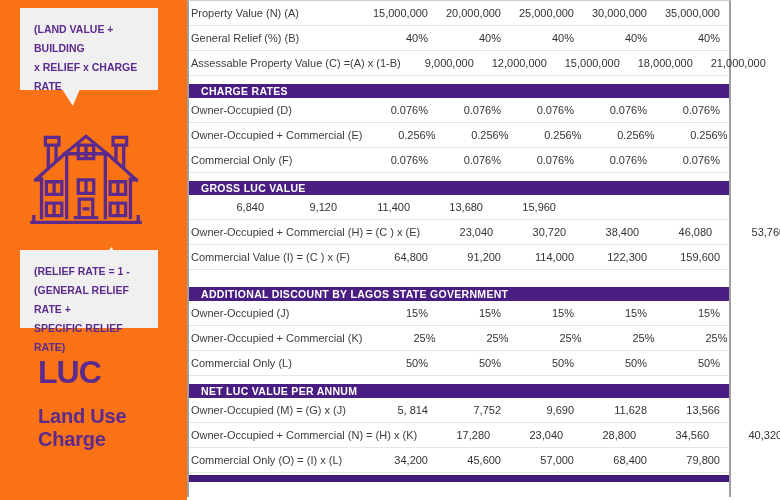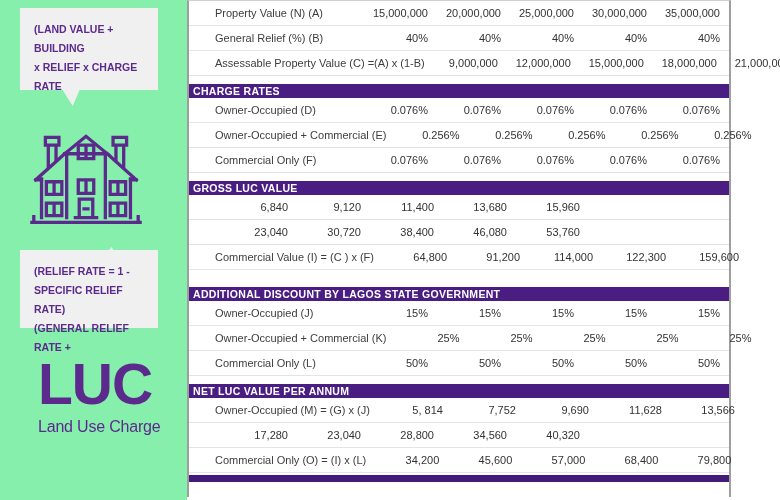--- a/index.html
+++ b/index.html
@@ -9,48 +9,48 @@
     --bottom-bar:#431a77;
     --row-text:#3d3d3d;
     --border-gray:#9e9e9e;
     --separator:#e4e3e6;
   }
   *{box-sizing:border-box;margin:0;padding:0}
   html,body{width:780px;height:500px;background:#fff;overflow:hidden;
     font-family:"Liberation Sans",sans-serif;position:relative}
 
   
-  .sidebar{position:absolute;left:0;top:0;width:187px;height:500px;background:#86efac}
+  .sidebar{position:absolute;left:0;top:0;width:187px;height:500px;background:#f97316}
   .bubble{position:absolute;left:20px;width:138px;background:var(--bubble-bg);
     color:var(--logo-purple);font-weight:bold;font-size:10.5px;line-height:1.8;
     padding:12px 10px 10px 14px}
   .bubble-1{top:8px;height:82px}
   .bubble-2{top:250px;height:78px}
   .tail{position:absolute;background:var(--bubble-bg)}
   .tail-down{left:62px;top:89px;width:18px;height:17px;
     clip-path:polygon(0 0,100% 0,60% 100%)}
   .tail-up{left:98px;top:247px;width:22px;height:16px;
     clip-path:polygon(62% 0,100% 100%,0 100%)}
   .house{position:absolute;left:28px;top:122px;width:116px;height:106px}
   .house svg{width:100%;height:100%;stroke:var(--logo-purple);stroke-width:3.4;
     fill:none;stroke-linecap:square}
   .logo{position:absolute;left:38px;top:356px;color:var(--logo-purple)}
-  .logo-acronym{font-size:57px;font-weight:bold;line-height:1;letter-spacing:-1px}
-  .logo-name{font-size:16px;font-weight:normal;margin-top:5px;letter-spacing:-0.2px}
+  .logo-acronym{font-size:32px;font-weight:bold;line-height:1;letter-spacing:-1px}
+  .logo-name{font-size:20px;font-weight:bold;margin-top:17px;letter-spacing:-0.2px}
 
   
   .luc-table{position:absolute;left:187px;top:0;width:544px;height:497px;
     border-left:2px solid var(--border-gray);border-right:2px solid var(--border-gray);
     border-top:1px solid #cfcfcf;background:#fff}
   .row{display:flex;align-items:center;height:25px;border-bottom:1px solid var(--separator);
-    padding:0 9px 0 26px}
+    padding:0 9px 0 2px}
   .lbl{flex:1;font-size:11px;color:var(--row-text);white-space:nowrap;overflow:visible}
   .val{width:73px;text-align:right;font-size:11px;color:#333;flex-shrink:0;white-space:nowrap}
   .bar{height:14px;background:var(--primary-purple);color:#fff;display:flex;align-items:center;
-    font-size:10.5px;font-weight:bold;letter-spacing:0.3px;padding-left:4px;white-space:nowrap}
+    font-size:10.5px;font-weight:bold;letter-spacing:0.3px;padding-left:12px;white-space:nowrap}
   .gap{height:8px}
   .gap-lg{height:17px}
   .gap-xs{height:2px}
   .bottom-bar{height:7px;background:var(--bottom-bar)}
 </style>
 </head>
 <body>
 
 <div class="sidebar">
 
@@ -86,22 +86,22 @@
       <path d="M19 82 H35 V95 H19 Z M27 82 V95"></path>
       <path d="M85 82 H101 V95 H85 Z M93 82 V95"></path>
 
       <path d="M53 97 V78 H67 V97 M58 88 H62 M49 97 H71"></path>
     </svg>
   </div>
 
   <div class="tail tail-up"></div>
   <div class="bubble bubble-2">
     <div>(RELIEF RATE = 1 -</div>
+    <div>(GENERAL RELIEF RATE +</div>
     <div>SPECIFIC RELIEF RATE)</div>
-    <div>(GENERAL RELIEF RATE +</div>
   </div>
 
   <div class="logo">
     <div class="logo-acronym">LUC</div>
     <div class="logo-name">Land Use Charge</div>
   </div>
 </div>
 
 <div class="luc-table">
 
@@ -162,20 +162,21 @@
   <div class="bar">GROSS LUC VALUE</div>
 
   <div class="row">
     <div class="val">6,840</div>
     <div class="val">9,120</div>
     <div class="val">11,400</div>
     <div class="val">13,680</div>
     <div class="val">15,960</div>
   </div>
   <div class="row">
+    <div class="lbl">Owner-Occupied + Commercial (H) = (C ) x (E)</div>
     <div class="val">23,040</div>
     <div class="val">30,720</div>
     <div class="val">38,400</div>
     <div class="val">46,080</div>
     <div class="val">53,760</div>
   </div>
   <div class="row">
     <div class="lbl">Commercial Value (I) = (C ) x (F)</div>
     <div class="val">64,800</div>
     <div class="val">91,200</div>
@@ -217,20 +218,21 @@
 
   <div class="row">
     <div class="lbl">Owner-Occupied (M) = (G) x (J)</div>
     <div class="val">5, 814</div>
     <div class="val">7,752</div>
     <div class="val">9,690</div>
     <div class="val">11,628</div>
     <div class="val">13,566</div>
   </div>
   <div class="row">
+    <div class="lbl">Owner-Occupied + Commercial (N) = (H) x (K)</div>
     <div class="val">17,280</div>
     <div class="val">23,040</div>
     <div class="val">28,800</div>
     <div class="val">34,560</div>
     <div class="val">40,320</div>
   </div>
   <div class="row">
     <div class="lbl">Commercial Only (O) = (I) x (L)</div>
     <div class="val">34,200</div>
     <div class="val">45,600</div>

